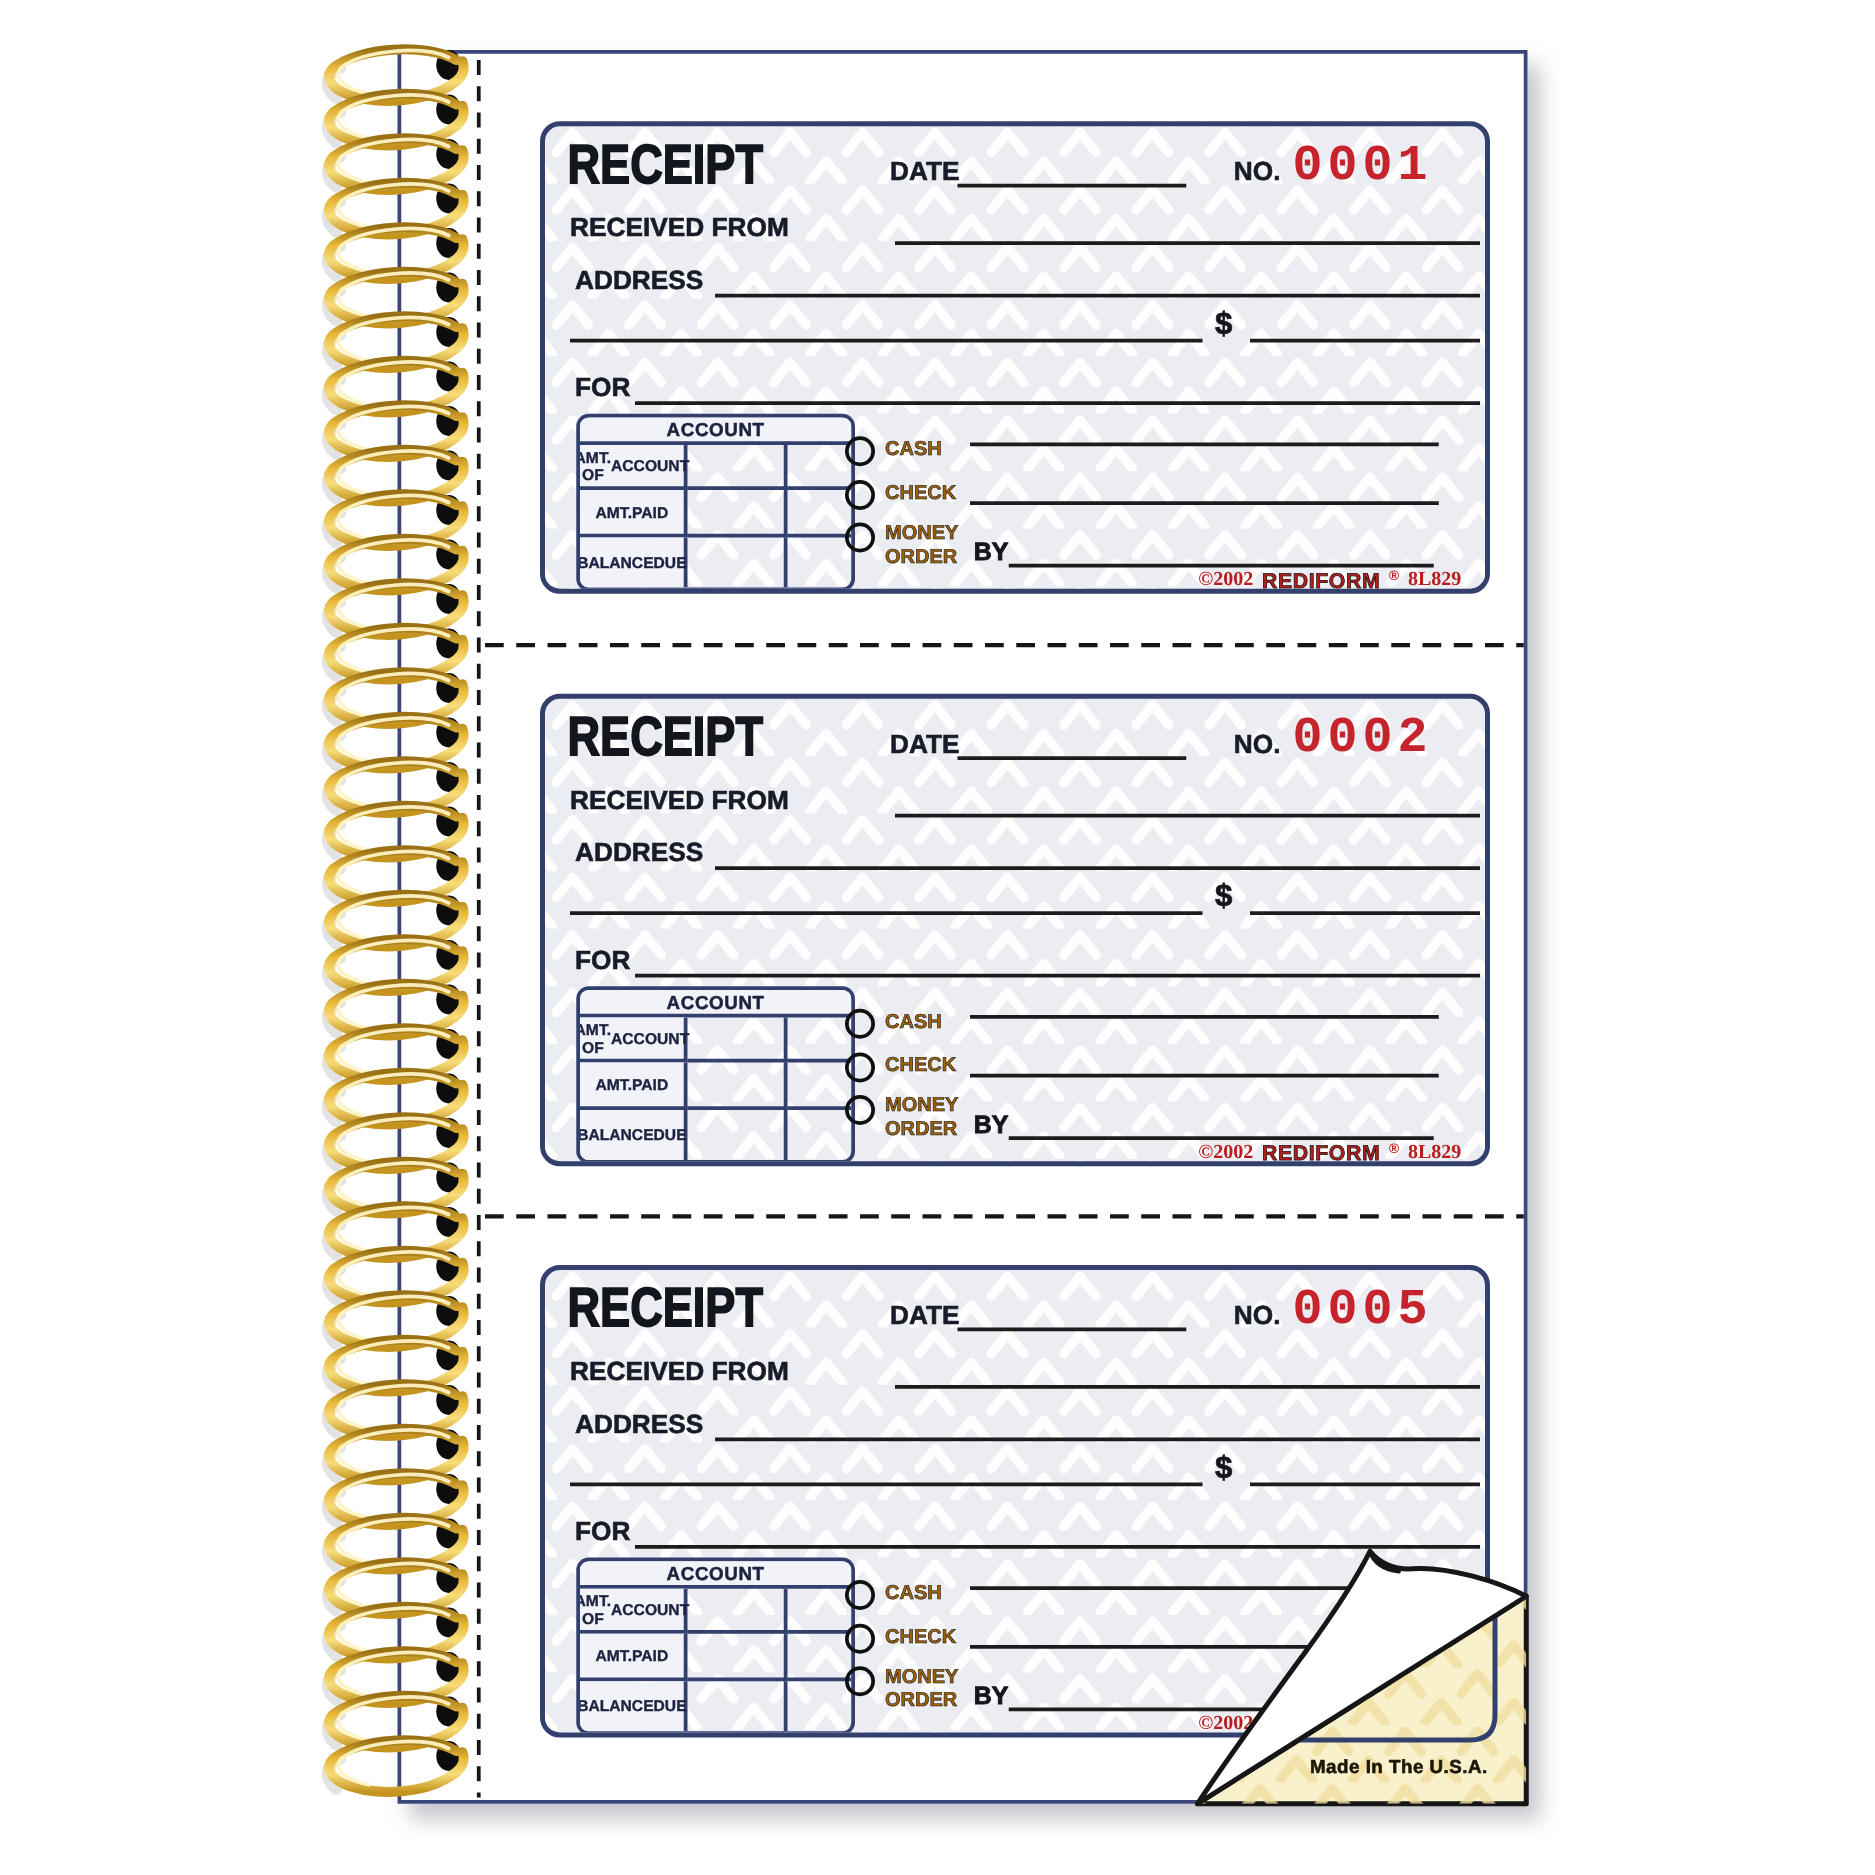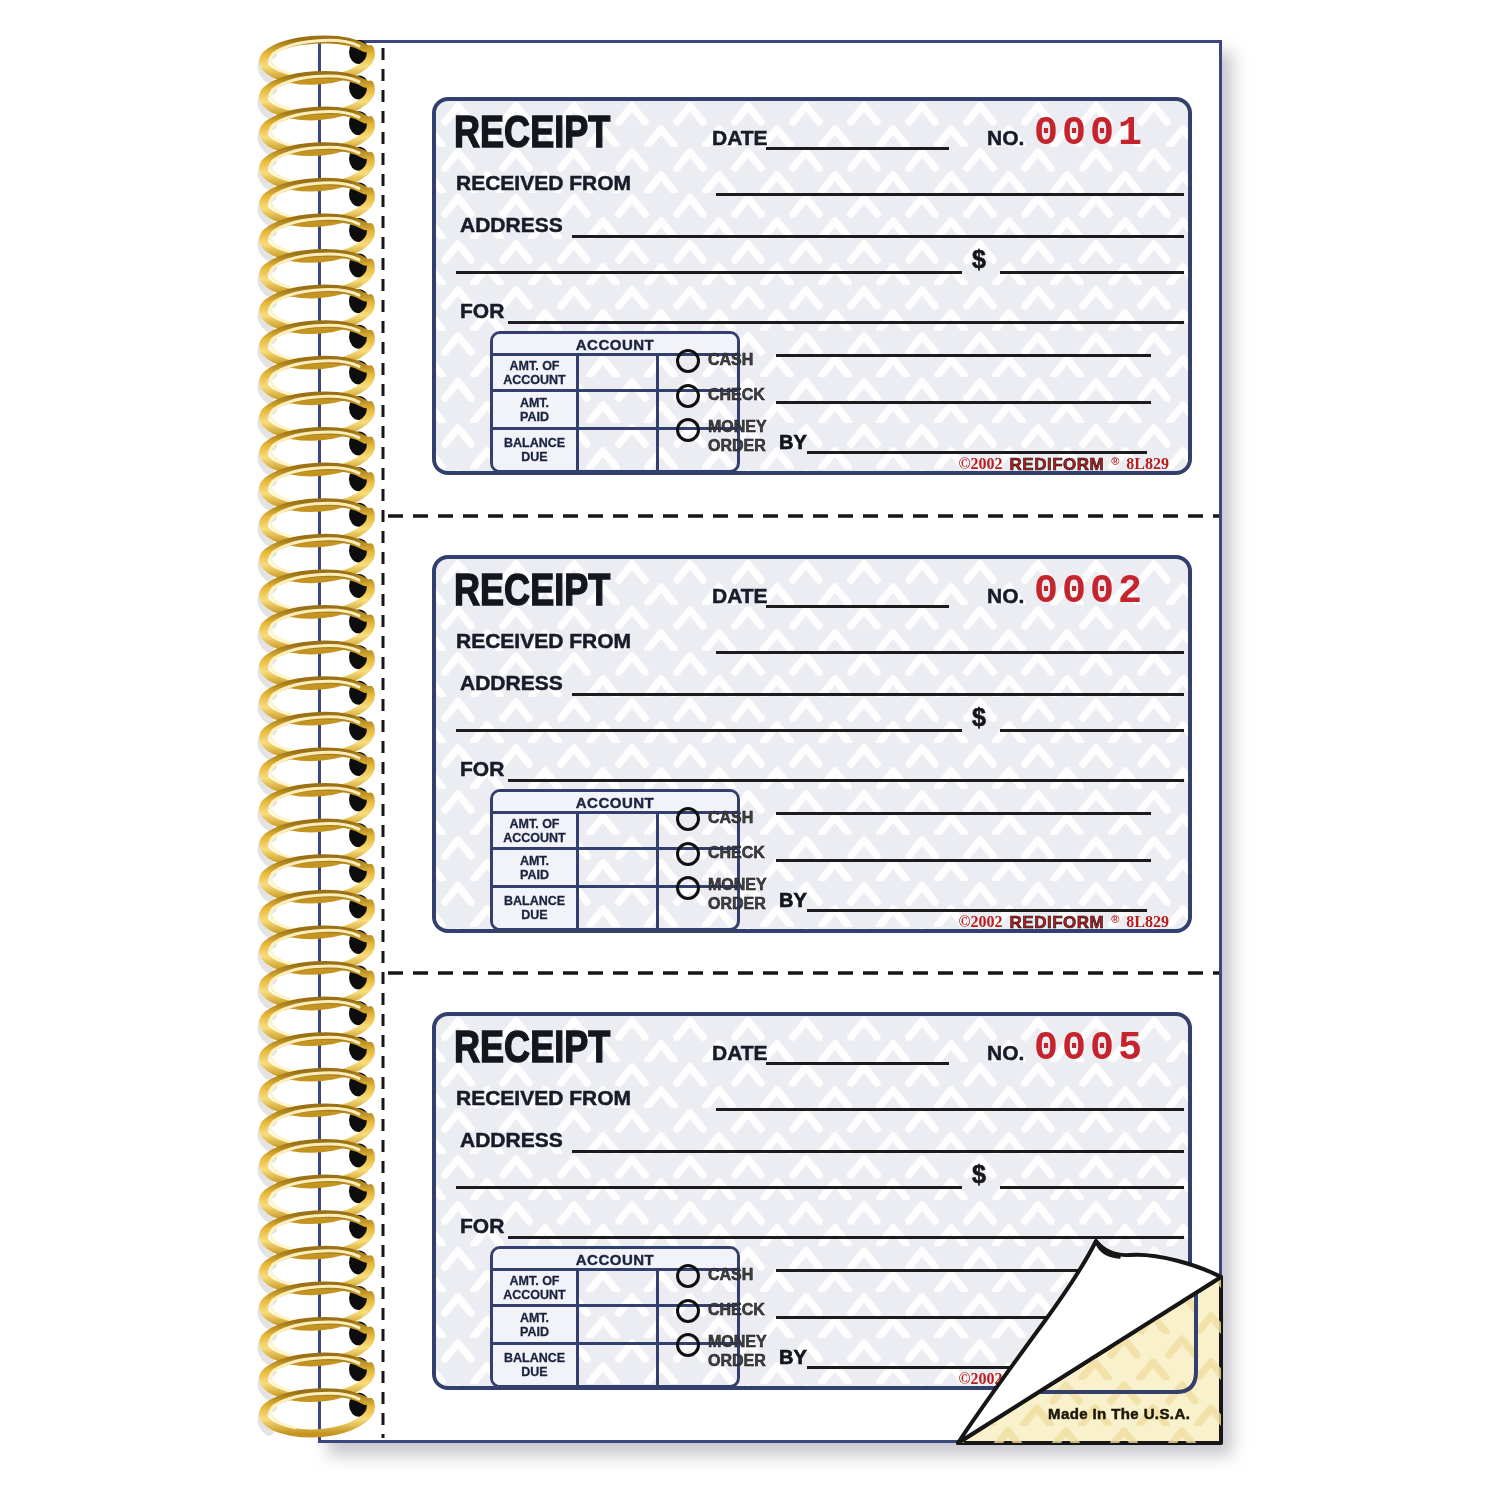--- a/index.html
+++ b/index.html
@@ -38,39 +38,39 @@
   .line3a{left:20px;top:170px;width:506px;}
   .line3b{left:564px;top:170px;width:184px;}
   .for-line{left:72px;top:220px;width:676px;}
   .rl1{left:340px;top:253px;width:375px;}
   .rl2{left:340px;top:300px;width:375px;}
   .by-line{left:371px;top:350px;width:340px;}
   .by-lab{position:absolute;left:343px;top:330px;font-size:20px;font-weight:bold;color:#14161e;
           -webkit-text-stroke:.7px #14161e;}
 
   
-  .acct{position:absolute;left:25px;top:230px;width:250px;height:142px;
-        border:3px solid #33406e;border-radius:10px;overflow:hidden;background:transparent;margin-left:29px;}
+  .acct{position:absolute;left:25px;top:230px;width:223px;height:142px;
+        border:3px solid #33406e;border-radius:10px;overflow:hidden;background:transparent;}
   .acct-head{height:22px;line-height:22px;text-align:center;font-size:15px;font-weight:bold;
              color:#1c2340;background:#f2f3f8;border-bottom:3px solid #33406e;
              -webkit-text-stroke:.4px #1c2340;letter-spacing:.5px;}
   .acct-grid{display:grid;grid-template-columns:86px 80px 1fr;grid-template-rows:36px 38px 1fr;
              height:114px;}
   .acell{border-right:3px solid #33406e;border-bottom:3px solid #33406e;}
   .acell:nth-child(3n){border-right:none;}
   .acell:nth-child(n+7){border-bottom:none;}
-  .acell.lbl{background:#f2f3f8;display:flex;flex-direction:column;align-items:center;
+  .acell.lbl{background:#f2f3f8;display:flex;align-items:center;
              justify-content:center;font-size:12.5px;font-weight:bold;color:#1c2340;
              line-height:14px;-webkit-text-stroke:.3px #1c2340;text-align:center;}
 
   
   .radio{position:absolute;left:240px;width:24px;height:24px;border:3.5px solid #101010;
          border-radius:50%;background:transparent;}
   .c1{top:248px}.c2{top:283px}.c3{top:317px}
-  .plab{position:absolute;left:272px;font-size:16px;font-weight:bold;color:#404040;
+  .plab{position:absolute;left:272px;font-size:16px;font-weight:bold;color:#a16207;
         -webkit-text-stroke:.5px #15161a;white-space:nowrap;}
   .cash-lab{top:250px}.check-lab{top:285px}.money-lab{top:317px}.order-lab{top:336px}
 
   
   .fineprint{position:absolute;right:19px;top:354px;display:flex;align-items:flex-start;gap:7px;
              color:#b91c1c;white-space:nowrap;}
   .fp-c,.fp-m{font-family:"Liberation Serif",serif;font-size:16px;font-weight:bold;}
   .fp-brand{font-size:17px;font-weight:bold;letter-spacing:.5px;border-bottom:3px solid #000000;
             padding-bottom:1px;-webkit-text-stroke:.6px #101010;}
   .fp-reg{font-size:11px;font-weight:bold;}

